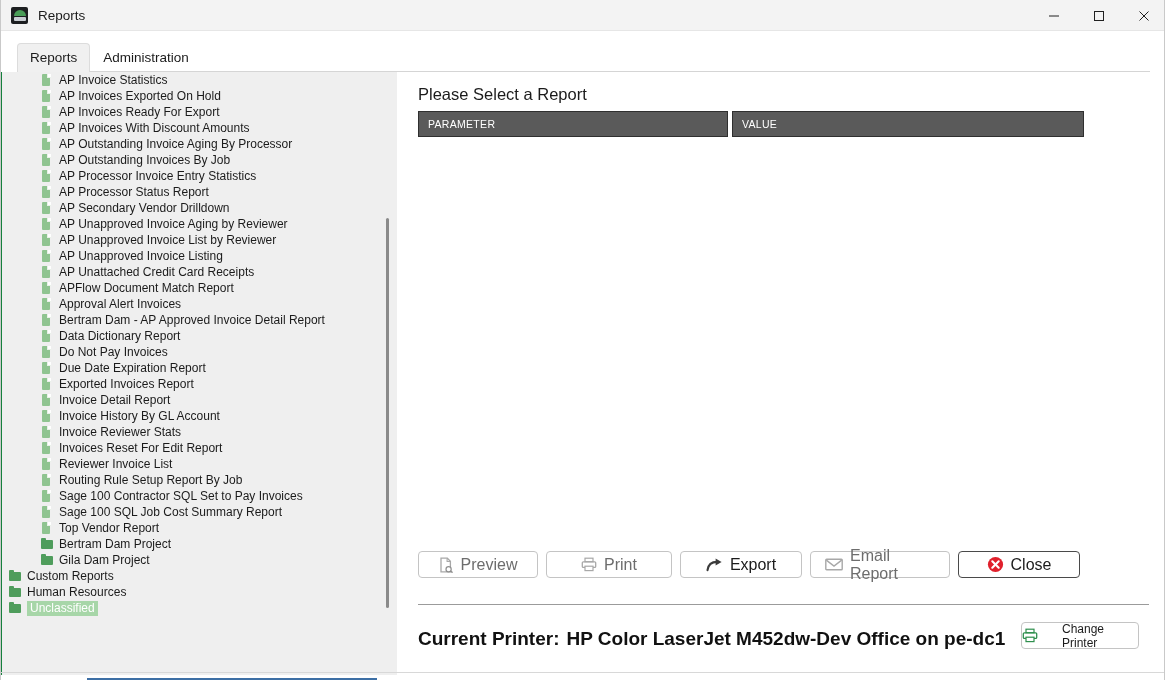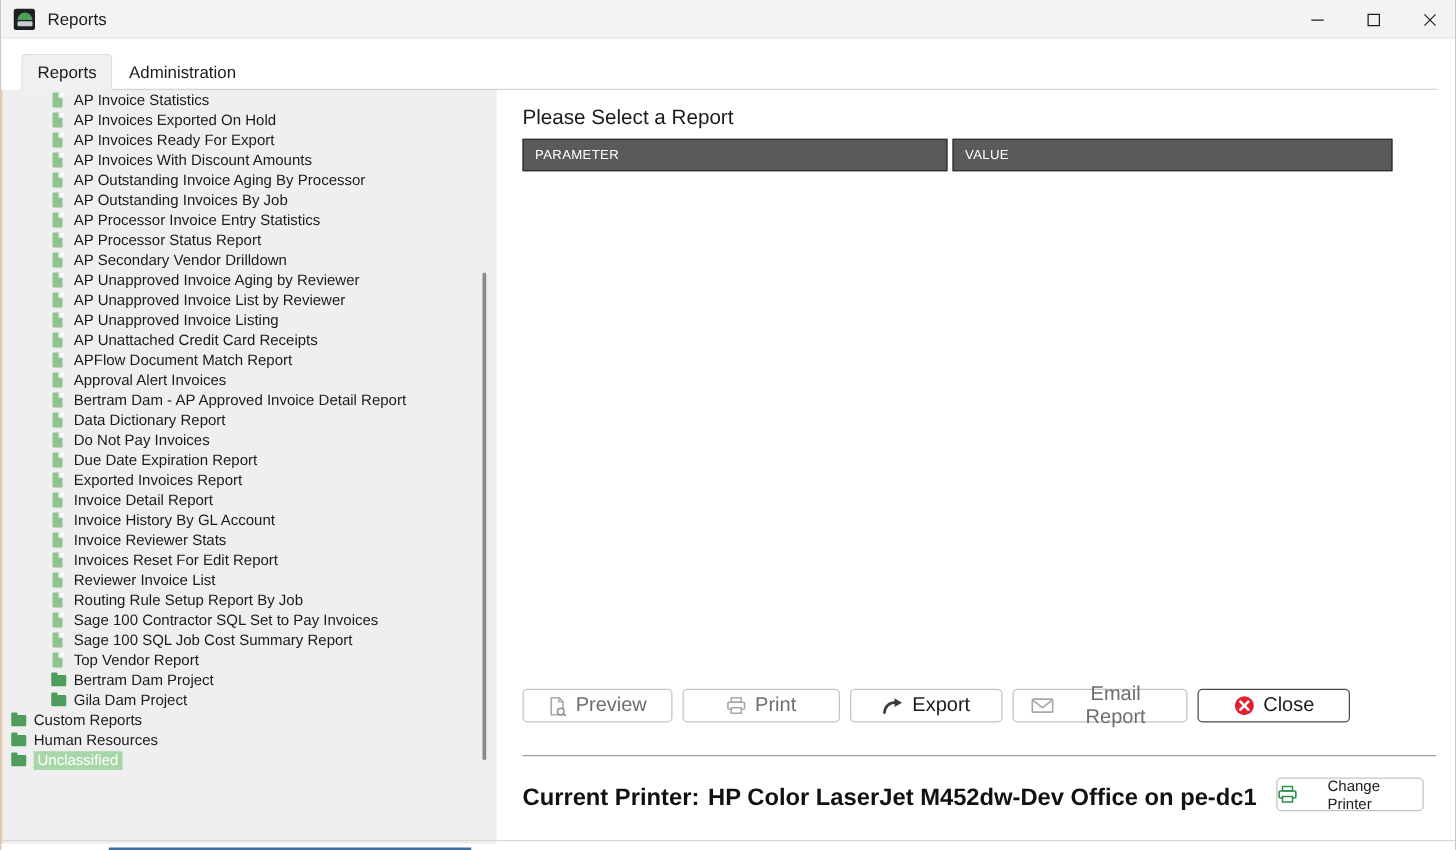--- a/index.html
+++ b/index.html
@@ -95,21 +95,21 @@
   #tab-underline {
     position: absolute; left: 16px; bottom: 0;
     width: 1133px; height: 1px;
     background: #d5d5d5;
   }
 
   
   #content {
     position: absolute; top: 72px; left: 0;
     width: 1165px; height: 608px;
-    background: #fdba74;
+    background: #15803d;
   }
 
   
   #tree-panel {
     position: absolute; left: 1px; top: 0;
     width: 395px; height: 608px;
     background: #efefef;
     overflow: hidden;
   }
   #tree-scroll-area {
@@ -206,21 +206,21 @@
   }
   .grid-head-cell {
     background: #5a5a5a;
     border: 1px solid #2f2f2f;
     color: #ffffff;
     font-size: 10.5px;
     letter-spacing: 0.3px;
     display: flex; align-items: center;
     padding-left: 9px;
   }
-  #head-parameter { width: 340px; }
+  #head-parameter { width: 310px; }
   #head-value { width: 352px; margin-left: 4px; }
   #grid-body {
     height: 406px;
     background: #ffffff;
     border-left: 1px solid #ffffff;
   }
 
   
   #action-bar {
     position: absolute; left: 21px; top: 479px;
@@ -239,21 +239,21 @@
     gap: 7px;
     padding: 0 14px;
   }
   .action-btn.focused {
     border: 1px solid #4a4a4a;
   }
   .abtn-icon { display: flex; align-items: center; flex: 0 0 auto; }
   #btn-preview { width: 120px; }
   #btn-print   { width: 126px; }
   #btn-export  { width: 122px; }
-  #btn-email   { width: 140px; text-align: center; }
+  #btn-email   { width: 140px; }
   #btn-close   { width: 122px; }
   .btn-label-muted { color: #6d6d6d; }
 
   #footer-divider {
     position: absolute; left: 21px; top: 532px;
     width: 731px; height: 1px;
     background: #9b9b9b;
   }
 
   #printer-row {

